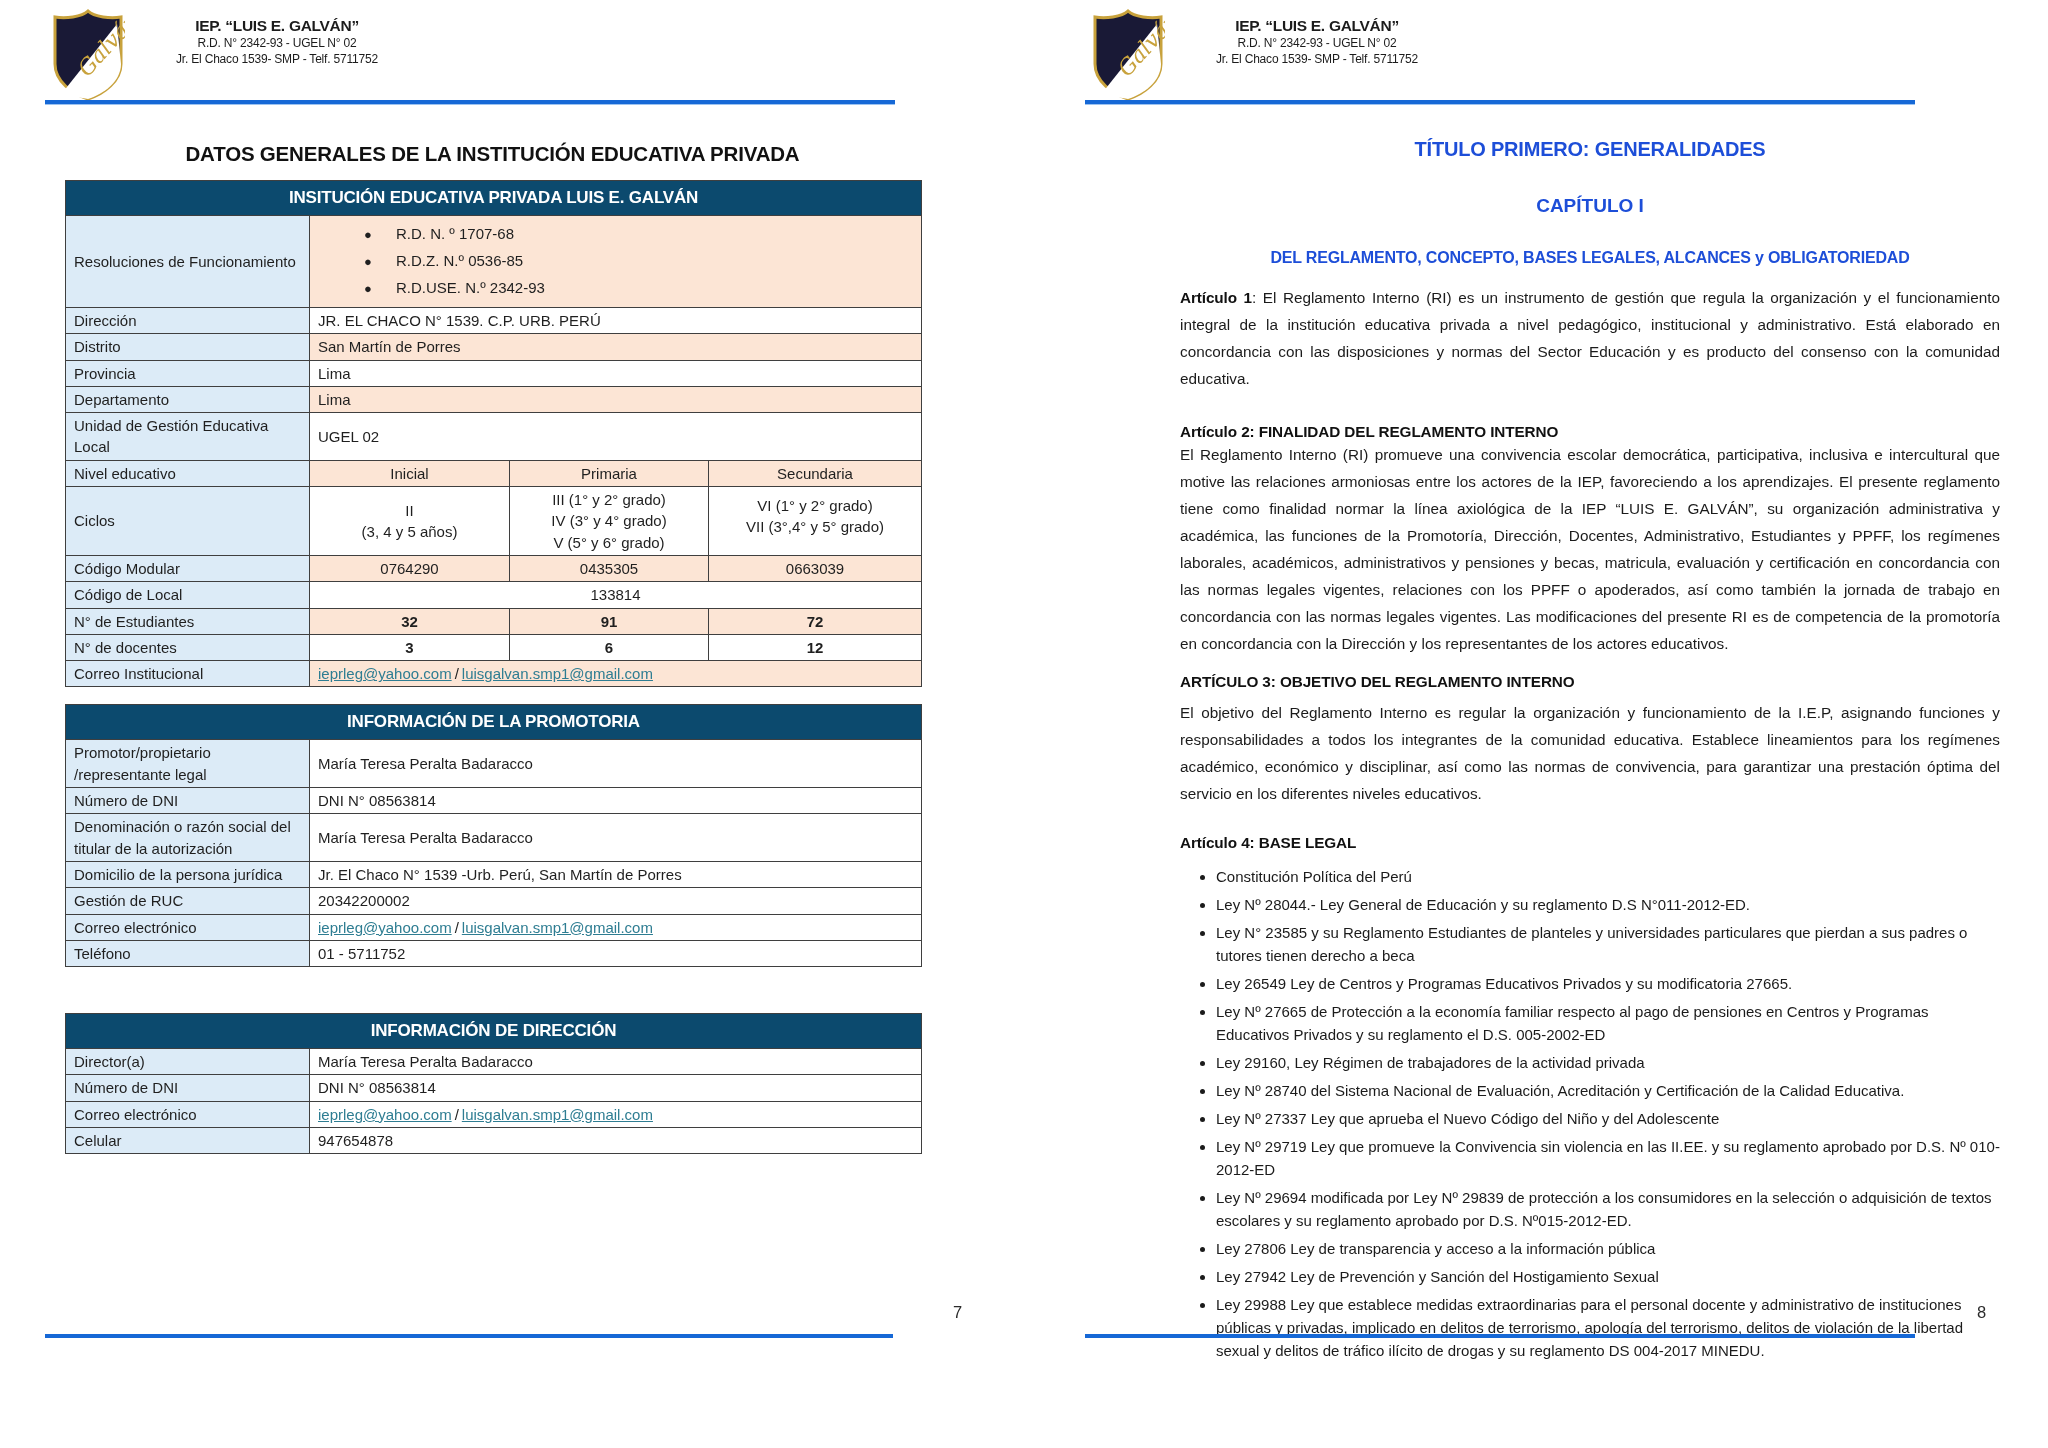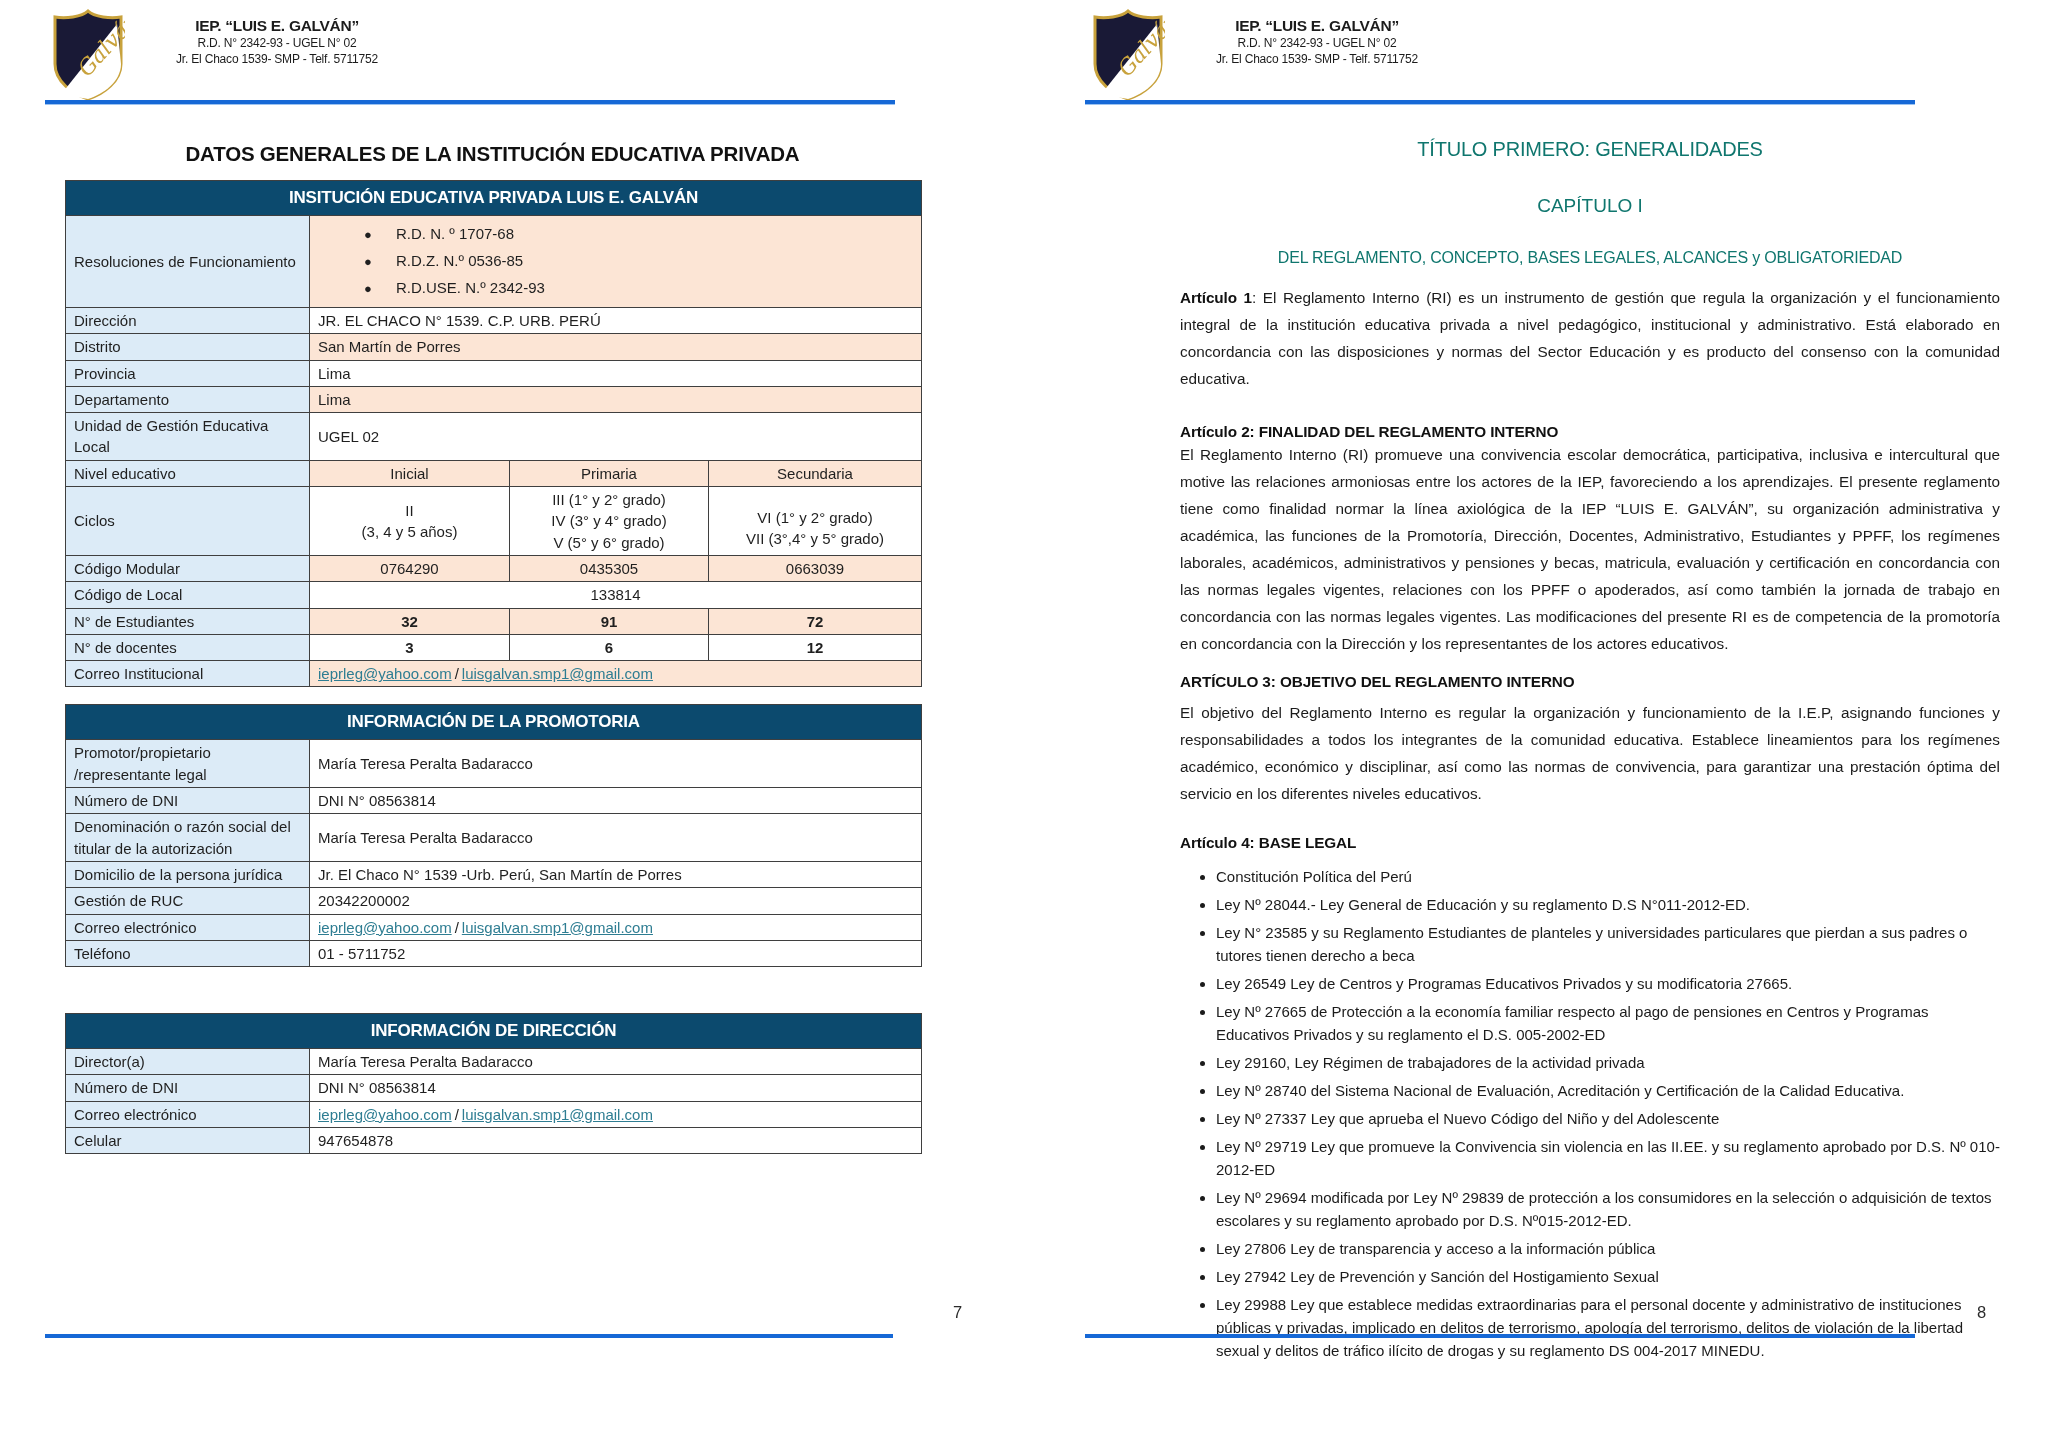--- a/index.html
+++ b/index.html
@@ -48,21 +48,21 @@
   .rline{display:flex;align-items:baseline;line-height:26px;}
   .rline .dot{width:32px;font-size:13px;}
   a.mail,.mail{color:#2e7d92;text-decoration:underline;cursor:pointer;}
   .msep{color:#222;text-decoration:none;padding:0 3px;}
   #tblPromo{margin-top:17px;}
   #tblDir{margin-top:46px;}
   .h2row{height:26px;}
 
   
   .rtext{margin-left:95px;width:820px;}
-  .ctr{text-align:center;font-weight:normal;color:#0f766e;}
+  .ctr{text-align:center;font-weight:bold;color:#1d4ed8;}
   .t1{font-size:20px;margin-top:30px;letter-spacing:-0.2px;}
   .t2{font-size:19px;margin-top:34px;}
   .t3{font-size:16px;margin-top:32px;letter-spacing:-0.2px;}
   .para{text-align:justify;font-size:15.3px;line-height:27px;margin-top:17px;color:#1b1b1b;}
   .artHead{font-weight:bold;font-size:15.3px;letter-spacing:-0.1px;color:#111;}
   #art2Head{margin-top:31px;}
   #art2Para{margin-top:0;}
   #art3Head{margin-top:16px;}
   #art3Para{margin-top:8px;}
   #art4Head{margin-top:27px;}
@@ -154,21 +154,21 @@
       <td class="lab">Ciclos</td>
       <td class="c">
         <div>II</div>
         <div>(3, 4 y 5 años)</div>
       </td>
       <td class="c">
         <div>III (1° y 2° grado)</div>
         <div>IV (3° y 4° grado)</div>
         <div>V (5° y 6° grado)</div>
       </td>
-      <td class="c" style="vertical-align:top;padding-top:20px;">
+      <td class="c" style="vertical-align:top;padding-top:8px;">
         <div>VI (1° y 2° grado)</div>
         <div>VII (3°,4° y 5° grado)</div>
       </td>
     </tr>
     <tr>
       <td class="lab">Código Modular</td>
       <td class="peach c">0764290</td>
       <td class="peach c">0435305</td>
       <td class="peach c">0663039</td>
     </tr>

